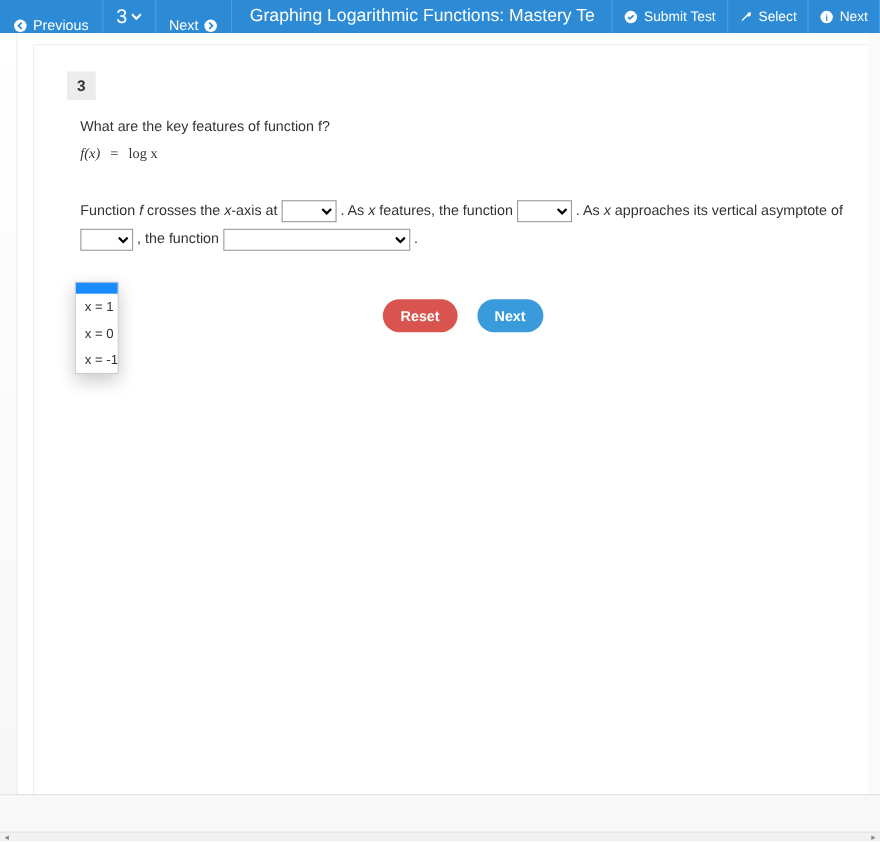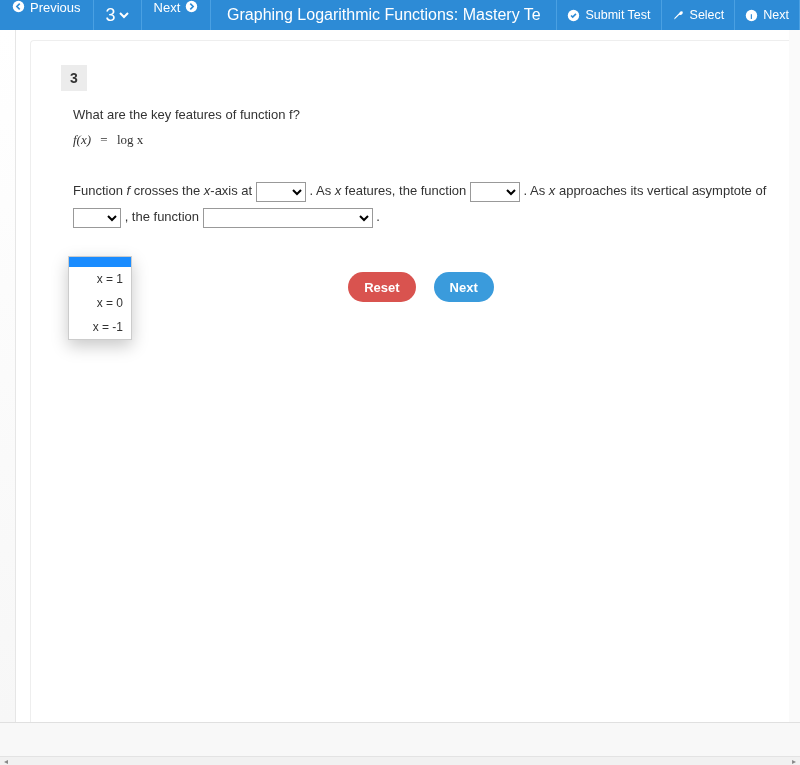--- a/index.html
+++ b/index.html
@@ -18,21 +18,21 @@
       display: flex;
       align-items: stretch;
       height: 30px;
       background: #2d8bd6;
       color: #fff;
       font-size: 13px;
       user-select: none;
     }
     .topbar .nav-btn {
       display: flex;
-      align-items: flex-start;
+      align-items: flex-end;
       gap: 5px;
       padding: 0 12px;
       border-right: 1px solid #4aa0e2;
       cursor: pointer;
     }
     .topbar .q-selector {
       display: flex;
       align-items: center;
       gap: 3px;
       padding: 0 12px;
@@ -151,21 +151,21 @@
     select.blank.w1 { width: 50px; }
     select.blank.w2 { width: 50px; }
     select.blank.w3 { width: 170px; }
     select.blank.w4 { width: 48px; }
 
     
     .dd-open {
       position: absolute;
       top: 226px;          
       left: 52px;
-      width: 64px;
+      width: 40px;
       background: #fff;
       border: 1px solid #ccc;
       box-shadow: 0 6px 16px rgba(0,0,0,.22);
       z-index: 20;
       font-size: 12px;
       text-align: right;
     }
     .dd-open .opt {
       padding: 5px 8px;
       cursor: pointer;

